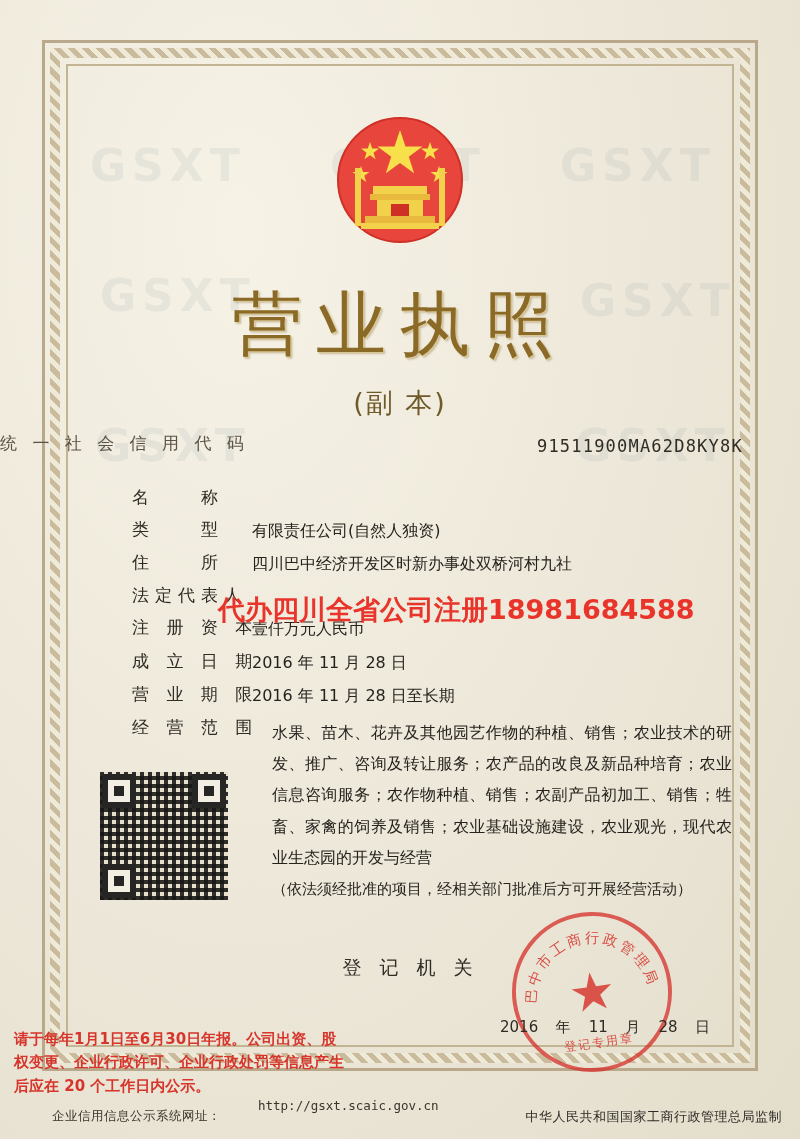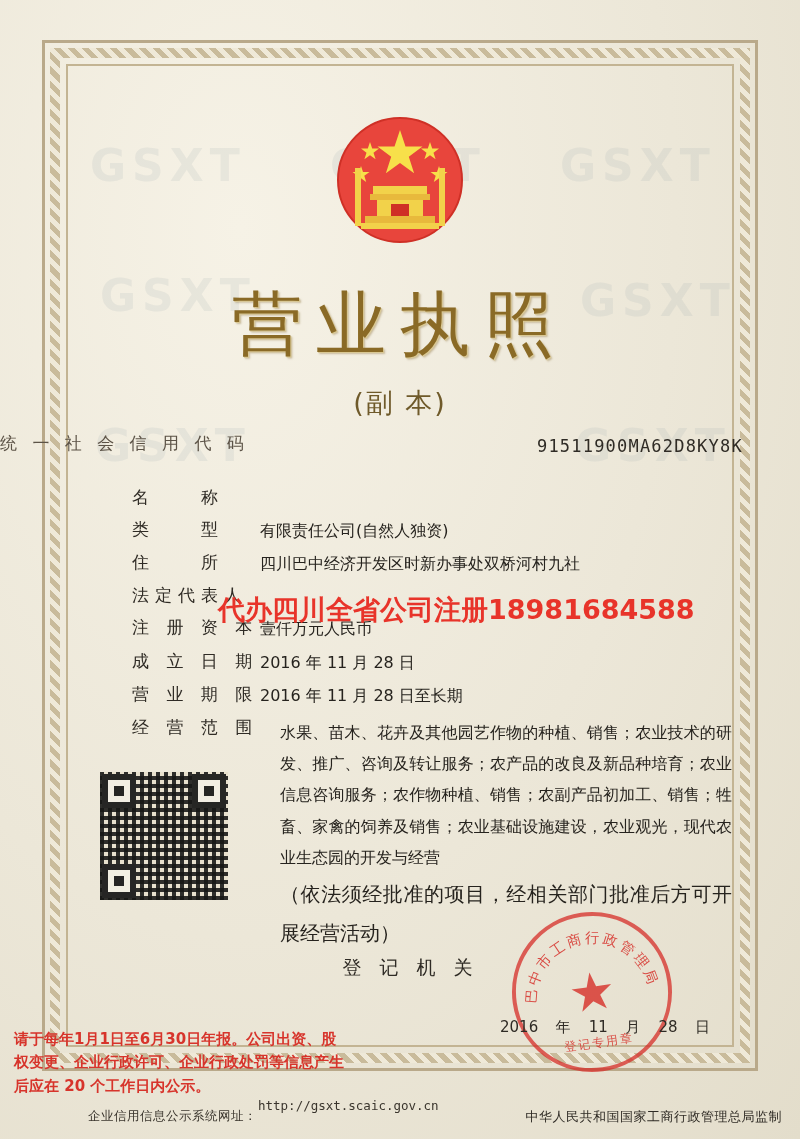--- a/index.html
+++ b/index.html
@@ -105,41 +105,40 @@
   .fields {
     position: absolute;
     left: 132px;
     top: 486px;
     width: 600px;
   }
   .row {
     display: flex;
     align-items: flex-start;
     margin-bottom: 9px;
-    gap: 8px;
   }
   .row .lab {
     width: 120px;
     flex: 0 0 120px;
     font-size: 17px;
     color: #2f2b25;
     letter-spacing: 6px;
     white-space: nowrap;
   }
   .row .val {
     flex: 1;
     font-size: 16px;
     color: #26231e;
     line-height: 1.45;
     padding-top: 1px;
   }
   .row.scope .val { line-height: 1.95; text-align: justify; margin-left: 20px; }
   .note {
     margin-top: 2px;
-    font-size: 20px;
+    font-size: 15px;
     color: #26231e;
   }
 
   
   .ad-overlay {
     position: absolute;
     left: 218px;
     top: 592px;
     font-size: 27px;
     color: #e8342a;
@@ -250,21 +249,20 @@
     color: #d7342b;
     font-weight: bold;
   }
   .sys-label {
     position: absolute;
     left: 52px;
     top: 1108px;
     font-size: 12.5px;
     color: #3a352d;
     letter-spacing: 0.5px;
-    margin-left: 36px;
   }
   .sys-url {
     position: absolute;
     left: 258px;
     top: 1098px;
     font-size: 12.5px;
     color: #3a352d;
     font-family: "DejaVu Sans Mono", monospace;
   }
   .issuer {

